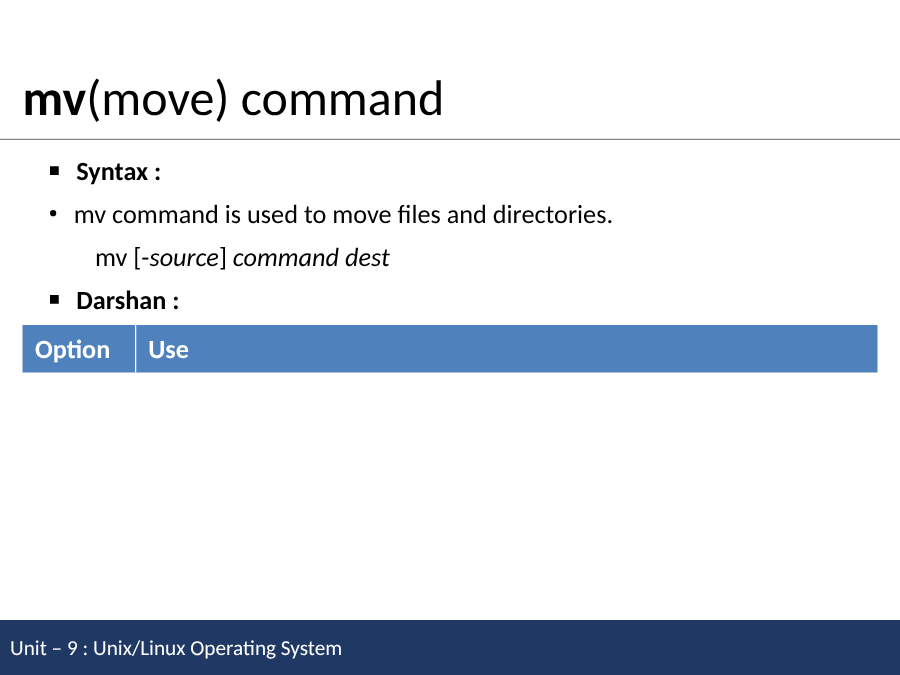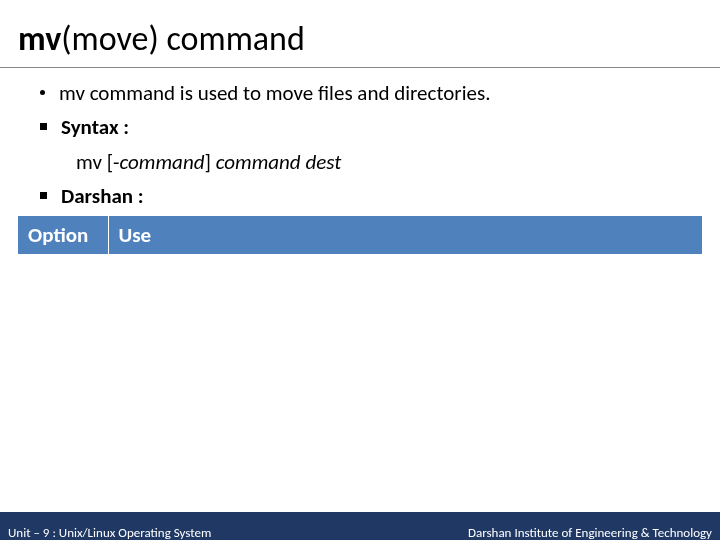--- a/index.html
+++ b/index.html
@@ -1,74 +1,73 @@
 <!DOCTYPE html>
 <html><head>
 <meta charset="utf-8">
 <style>
   * { margin: 0; padding: 0; box-sizing: border-box; }
   html, body { width: 720px; height: 540px; font-family: Calibri, Arial, sans-serif; background: #fff; color: #000; }
   .slide { width: 720px; height: 540px; position: relative; display: flex; flex-direction: column; }
-  .title { font-size: 34px; padding: 18px 18px 8px 18px; }
+  .title { font-size: 40px; padding: 18px 18px 8px 18px; margin-top: 36px; }
   .title .bold { font-weight: 700; }
   .hr { border: none; border-top: 1px solid #888; margin: 0 0 6px 0; }
   .content { padding: 0 18px; font-size: 21px; line-height: 1.45; }
   .row { display: flex; align-items: flex-start; margin: 4px 0 4px 22px; }
   .bullet-dot { width: 5px; height: 5px; background: #000; border-radius: 50%; margin-top: 12px; margin-right: 14px; flex-shrink: 0; }
   .bullet-sq { width: 7px; height: 7px; background: #000; margin-top: 11px; margin-right: 14px; flex-shrink: 0; }
   .row .text { flex: 1; }
   .bold { font-weight: 700; }
   .syntax-line { margin: 2px 0 4px 58px; font-size: 21px; }
   .ital { font-style: italic; }
   .table { margin: 2px 0 12px 0; width: 100%; border-collapse: collapse; }
   .table th { background: #4f81bd; color: #fff; text-align: left; font-weight: 700; font-size: 21px; padding: 4px 10px; border-right: 1px solid #fff; }
   .table th:last-child { border-right: none; }
   .col-option { width: 90px; }
-  .footer { position: absolute; left: 0; right: 0; bottom: 0; height: 28px; background: #1f3864; color: #fff; display: flex; justify-content: space-between; align-items: flex-end; font-size: 13px; padding: 0 8px; }
+  .footer { position: absolute; left: 0; right: 0; bottom: 0; height: 44px; background: #1f3864; color: #fff; display: flex; justify-content: space-between; align-items: center; font-size: 17px; padding: 0 8px; }
 </style>
 </head>
 <body>
 
 <div class="slide">
 
   <div class="title">
     <span class="bold">mv</span><span>(move) command</span>
   </div>
   <hr class="hr">
 
   <div class="content">
 
     <div class="row">
+      <span class="bullet-sq"></span>
+      <span class="text bold">Syntax :</span>
+    </div>
+
+    <div class="row">
       <span class="bullet-dot"></span>
       <span class="text">mv command is used to move files and directories.</span>
     </div>
 
-    <div class="row">
-      <span class="bullet-sq"></span>
-      <span class="text bold">Syntax :</span>
-    </div>
-
     <div class="syntax-line">
-      <span>mv [-</span><span class="ital">command</span><span>] </span><span class="ital">command dest</span>
+      <span>mv [-</span><span class="ital">source</span><span>] </span><span class="ital">command dest</span>
     </div>
 
     <div class="row">
       <span class="bullet-sq"></span>
       <span class="text bold">Darshan :</span>
     </div>
 
     <table class="table">
       <tbody>
           <tr>
         <th class="col-option">Option</th>
         <th>Use</th>
       </tr>
     </tbody>
       </table>
 
   </div>
 
   <div class="footer">
     <span>Unit – 9 : Unix/Linux Operating System</span>
-    <span>Darshan Institute of Engineering &amp; Technology</span>
   </div>
 
 </div>
 
 </body></html>

